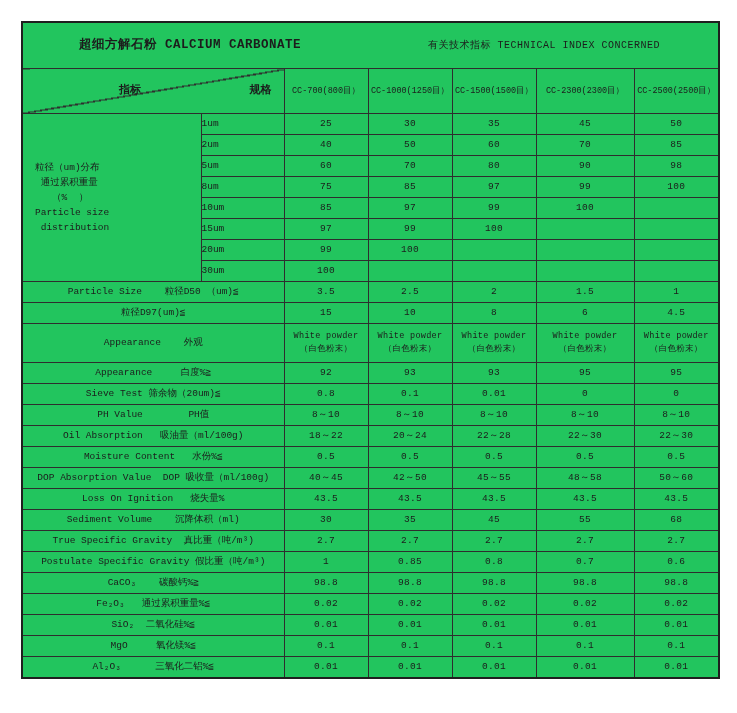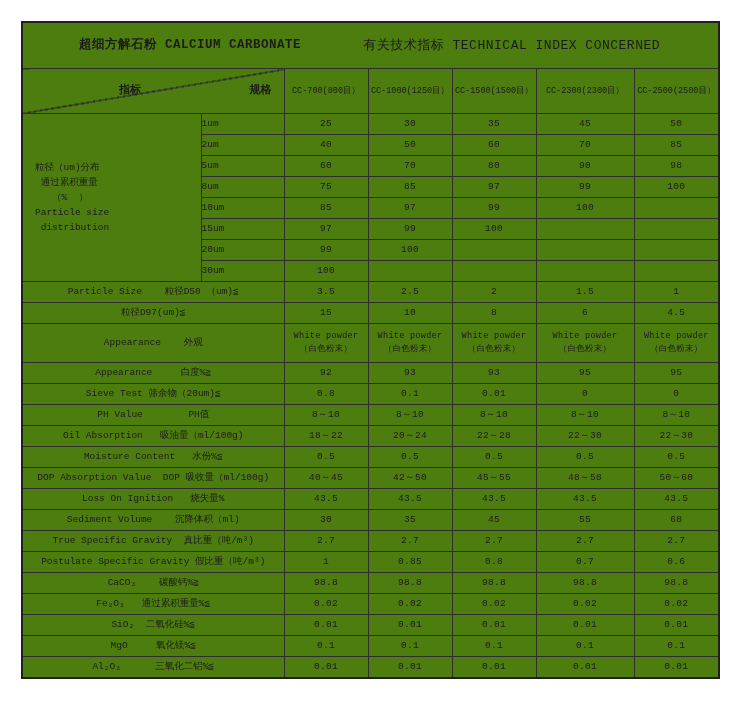--- a/index.html
+++ b/index.html
@@ -4,32 +4,32 @@
 <style>
   html,body{margin:0;padding:0;background:#ffffff;}
   body{
     width:737px;height:713px;position:relative;overflow:hidden;
     font-family:"Liberation Mono","DejaVu Sans Mono",monospace;
     color:#1c1c1c;
   }
   .sheet{position:absolute;left:21px;top:21px;}
   table{
     border-collapse:collapse;table-layout:fixed;width:697px;
-    border:2px solid #1f1f1f;background:#4d7c0f;
+    border:2px solid #1f1f1f;background:#22c55e;
   }
   td{
     border:1px solid #2e2e2e;padding:0;margin:0;
     text-align:center;vertical-align:middle;overflow:hidden;
     font-size:9.5px;line-height:1.2;
   }
   
   tr.title td{height:45px;border-bottom:1px solid #2e2e2e;}
   .title-flex{display:flex;align-items:center;height:100%;width:100%;}
   .title-left{font-weight:bold;font-size:12.5px;margin-left:56px;letter-spacing:.5px;white-space:pre;}
-  .title-right{font-size:13px;margin-left:auto;margin-right:58px;letter-spacing:.5px;white-space:pre;}
+  .title-right{font-size:10px;margin-left:auto;margin-right:58px;letter-spacing:.5px;white-space:pre;}
   
   tr.header td{height:44px;}
   td.corner{
     position:relative;
     background:linear-gradient(to bottom right,
       transparent calc(50% - 0.7px), #2e2e2e calc(50% - 0.7px),
       #2e2e2e calc(50% + 0.7px), transparent calc(50% + 0.7px));
   }
   .c-left{position:absolute;left:96px;top:50%;transform:translateY(-50%);font-weight:bold;font-size:11px;}
   .c-right{position:absolute;right:12px;top:50%;transform:translateY(-50%);font-weight:bold;font-size:11px;}

